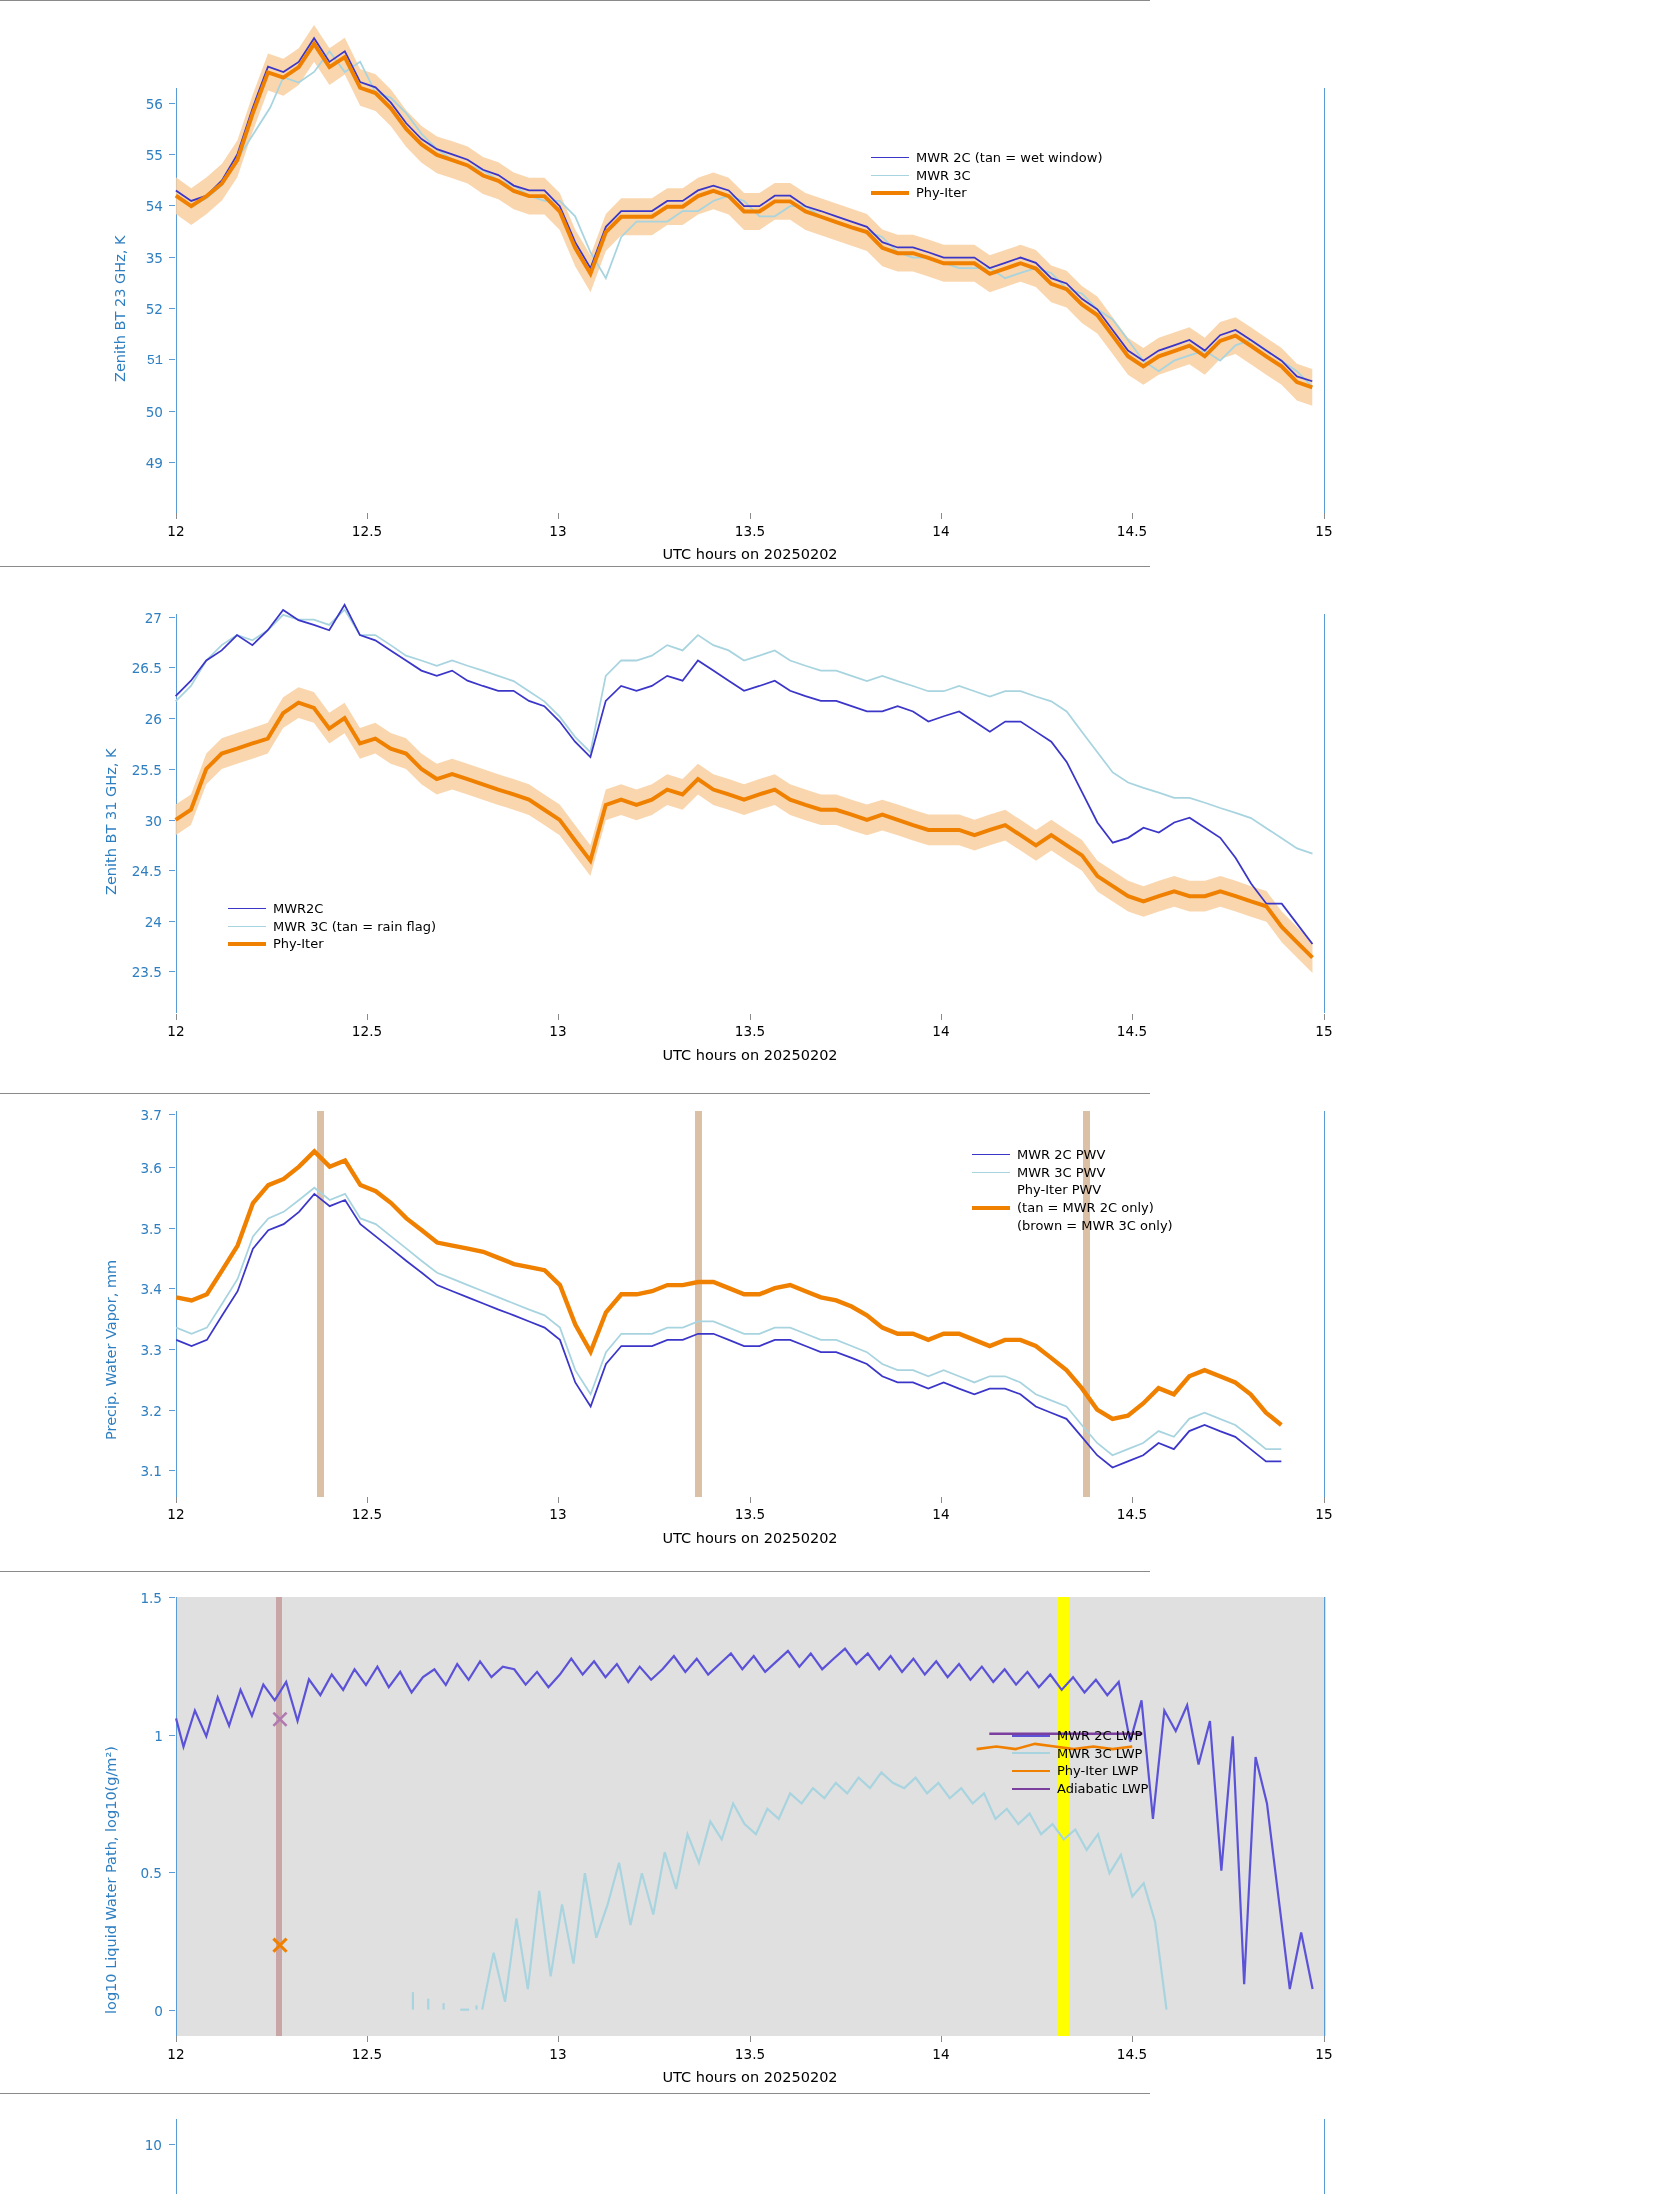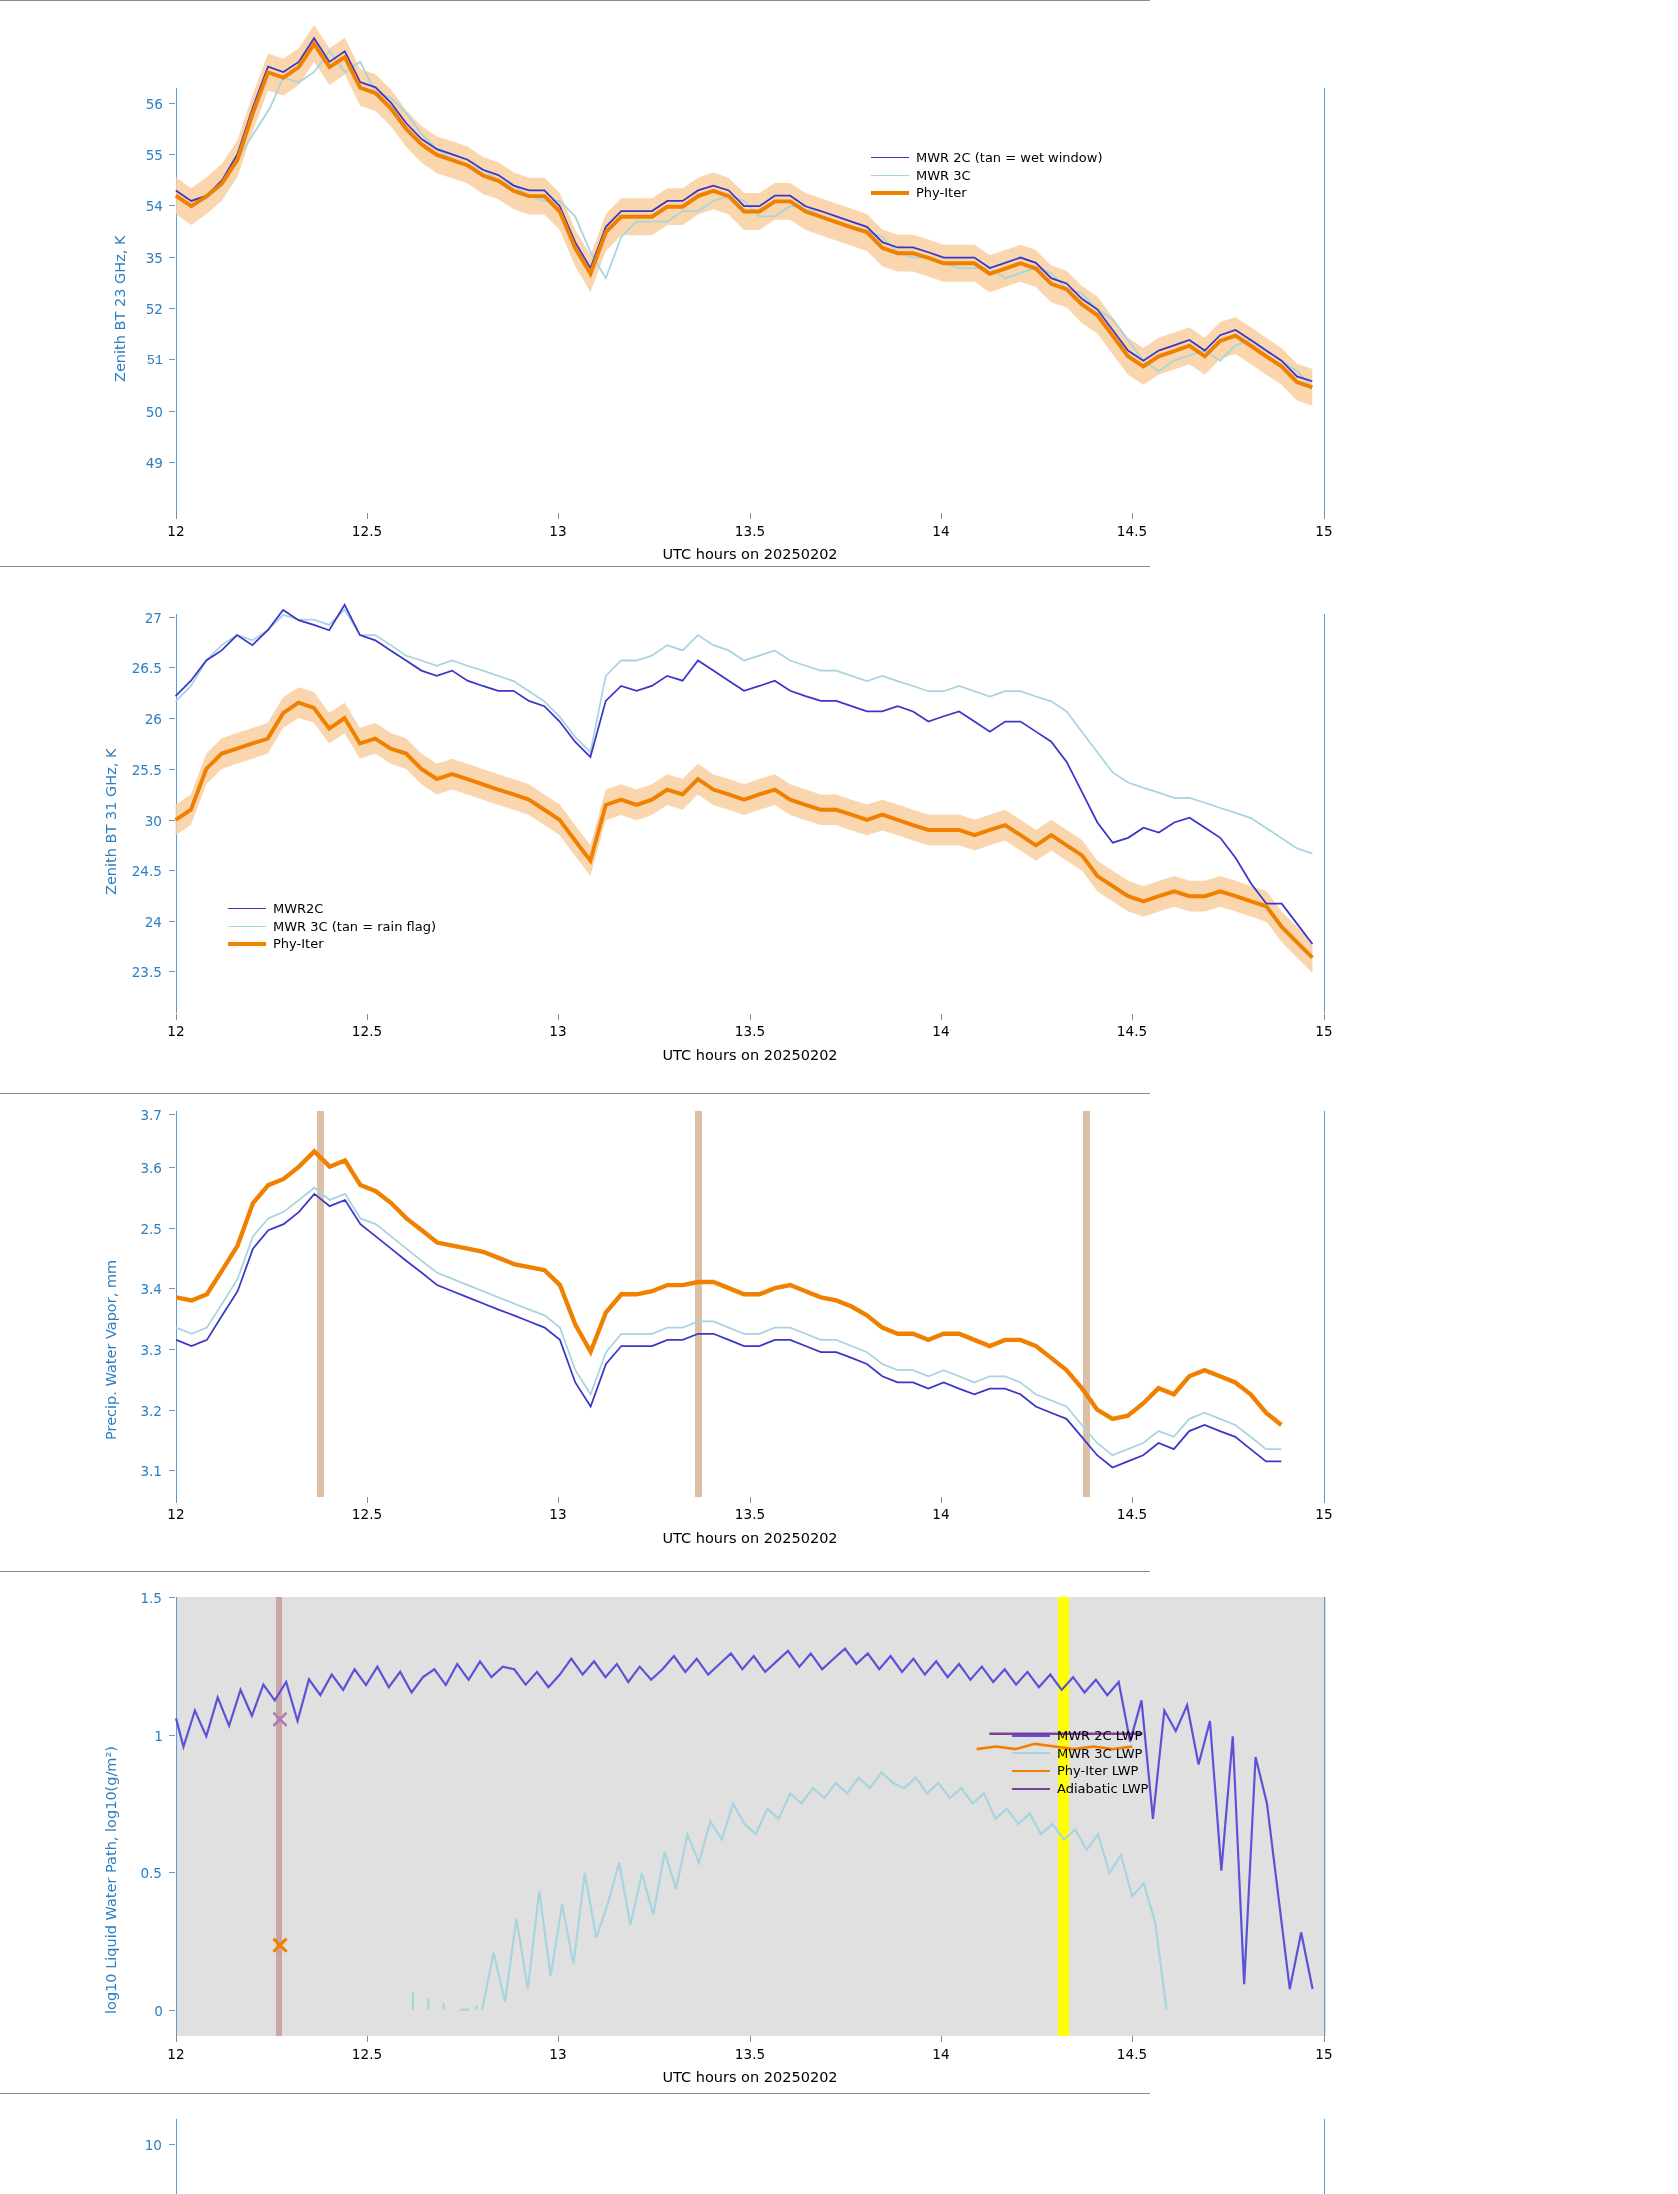--- a/index.html
+++ b/index.html
@@ -288,21 +288,21 @@
 
     <div class="tick-y" style="left:169px;top:377px;"></div>
     <div class="tick-label-y" style="left:127px;top:378px;width:35px;text-align:right;">3.1</div>
     <div class="tick-y" style="left:169px;top:317px;"></div>
     <div class="tick-label-y" style="left:127px;top:318px;width:35px;">3.2</div>
     <div class="tick-y" style="left:169px;top:256px;"></div>
     <div class="tick-label-y" style="left:127px;top:257px;width:35px;">3.3</div>
     <div class="tick-y" style="left:169px;top:195px;"></div>
     <div class="tick-label-y" style="left:127px;top:196px;width:35px;">3.4</div>
     <div class="tick-y" style="left:169px;top:135px;"></div>
-    <div class="tick-label-y" style="left:127px;top:136px;width:35px;">2.5</div>
+    <div class="tick-label-y" style="left:127px;top:136px;width:35px;">3.5</div>
     <div class="tick-y" style="left:169px;top:74px;"></div>
     <div class="tick-label-y" style="left:127px;top:75px;width:35px;">3.6</div>
     <div class="tick-y" style="left:169px;top:21px;"></div>
     <div class="tick-label-y" style="left:127px;top:22px;width:35px;">3.7</div>
 
     <div class="tick-x" style="left:176px;top:404px;"></div>
     <div class="tick-label-x" style="left:176px;top:413px;">12</div>
     <div class="tick-x" style="left:367px;top:404px;"></div>
     <div class="tick-label-x" style="left:367px;top:413px;">12.5</div>
     <div class="tick-x" style="left:558px;top:404px;"></div>
@@ -312,20 +312,40 @@
     <div class="tick-x" style="left:941px;top:404px;"></div>
     <div class="tick-label-x" style="left:941px;top:413px;">14</div>
     <div class="tick-x" style="left:1132px;top:404px;"></div>
     <div class="tick-label-x" style="left:1132px;top:413px;">14.5</div>
     <div class="tick-x" style="left:1324px;top:404px;"></div>
     <div class="tick-label-x" style="left:1324px;top:413px;">15</div>
 
     <div class="xlabel" style="left:750px;top:437px;">UTC hours on 20250202</div>
     <div class="ylabel" style="left:103px;top:347px;">Precip. Water Vapor, mm</div>
 
+    <div class="legend" style="left:972px;top:53px;">
+      <div class="legend-row">
+        <div class="legend-swatch" style="border-top-width:1.8px;border-top-color:#3b36c8;"></div>
+        <div class="legend-text">MWR 2C PWV</div>
+      </div>
+      <div class="legend-row">
+        <div class="legend-swatch" style="border-top-width:1.8px;border-top-color:#a8d4e0;"></div>
+        <div class="legend-text">MWR 3C PWV</div>
+      </div>
+      <div class="legend-row">
+        <div class="legend-text-nodash">Phy-Iter PWV</div>
+      </div>
+      <div class="legend-row">
+        <div class="legend-swatch" style="border-top-width:4.4px;border-top-color:#f08000;"></div>
+        <div class="legend-text">(tan = MWR 2C only)</div>
+      </div>
+      <div class="legend-row">
+        <div class="legend-text-nodash">(brown = MWR 3C only)</div>
+      </div>
+    </div>
   </div>
 
   <div class="panel" style="top:1571px;height:522px;">
     <div class="plot-area shaded" style="left:176px;top:26px;width:1150px;height:439px;"></div>
 
     <div class="vbar" style="left:276px;top:26px;width:6.1px;height:439px;background:#c9a6a6;"></div>
     <div class="vbar" style="left:1058px;top:26px;width:10.5px;height:439px;background:#ffff00;"></div>
 
     <div class="axis-line axis-left" style="left:176px;top:26px;width:1.3px;height:439px;"></div>
     <div class="axis-line axis-right" style="left:1324px;top:26px;width:1.3px;height:439px;"></div>

